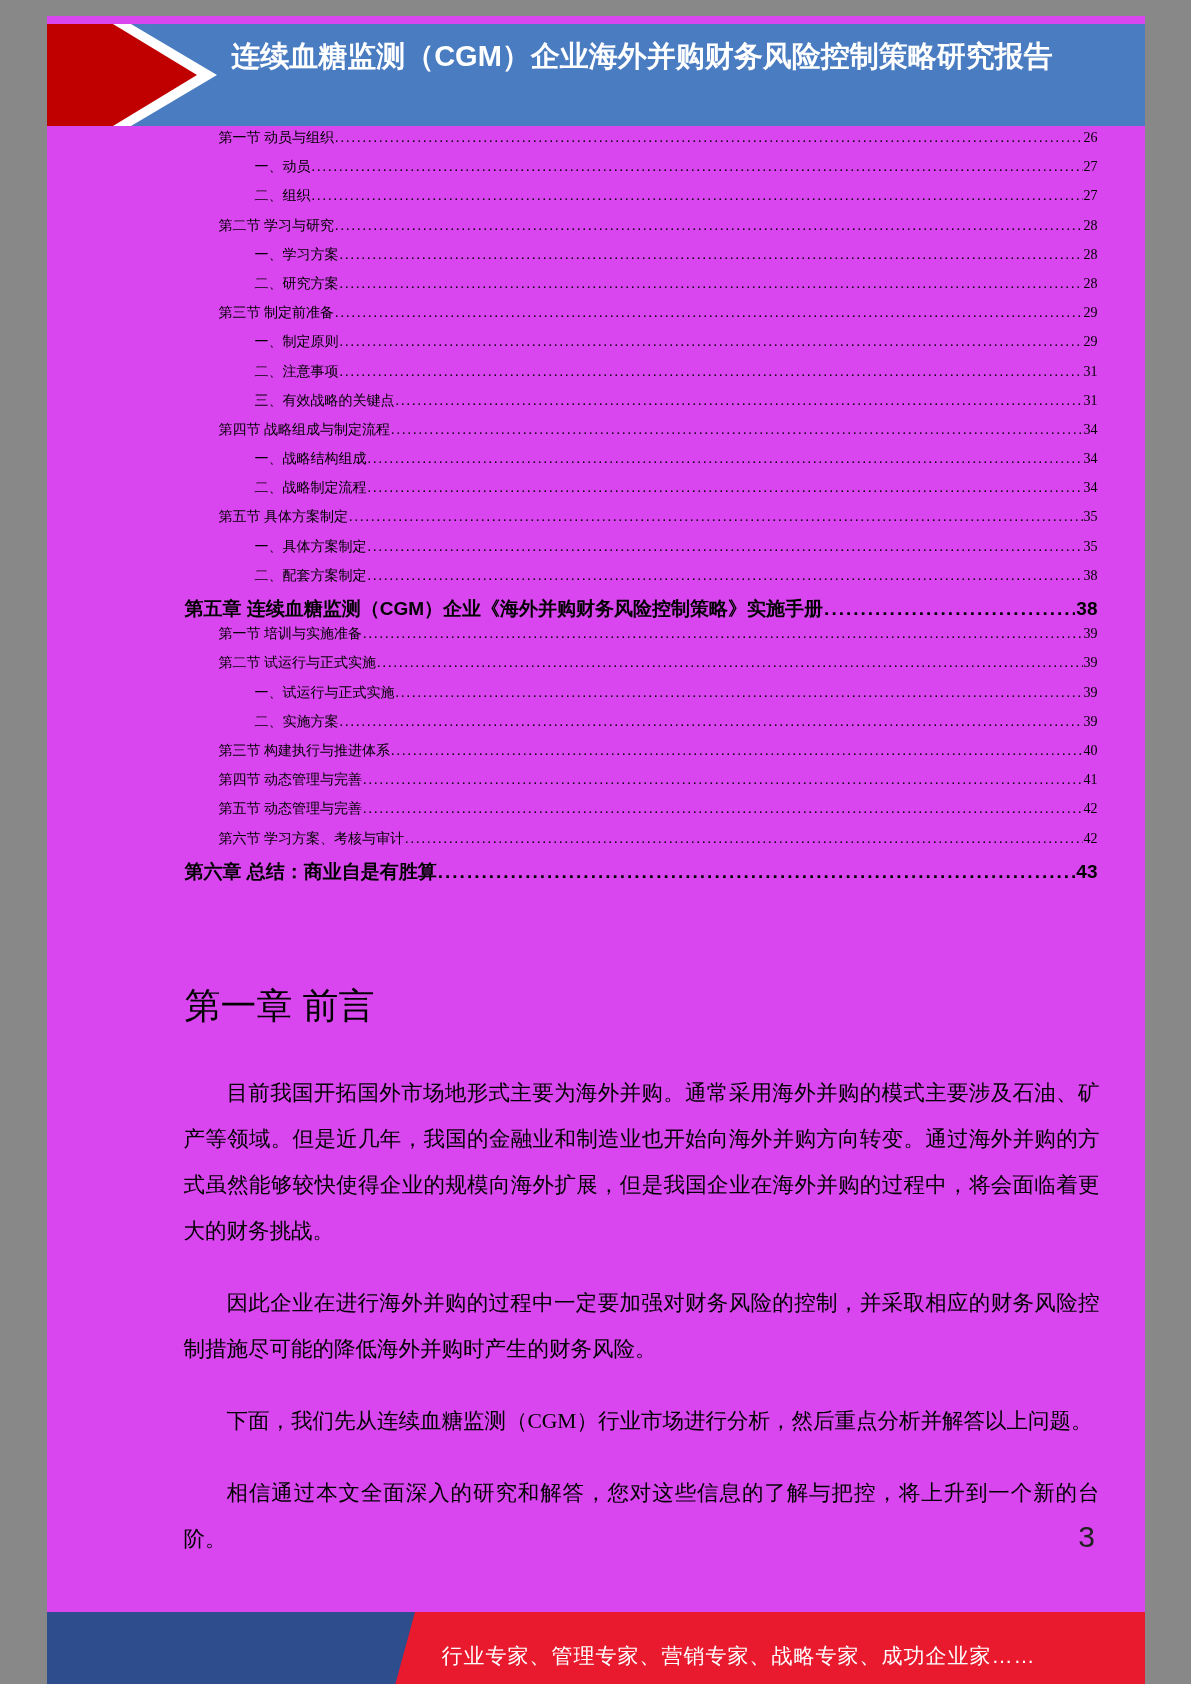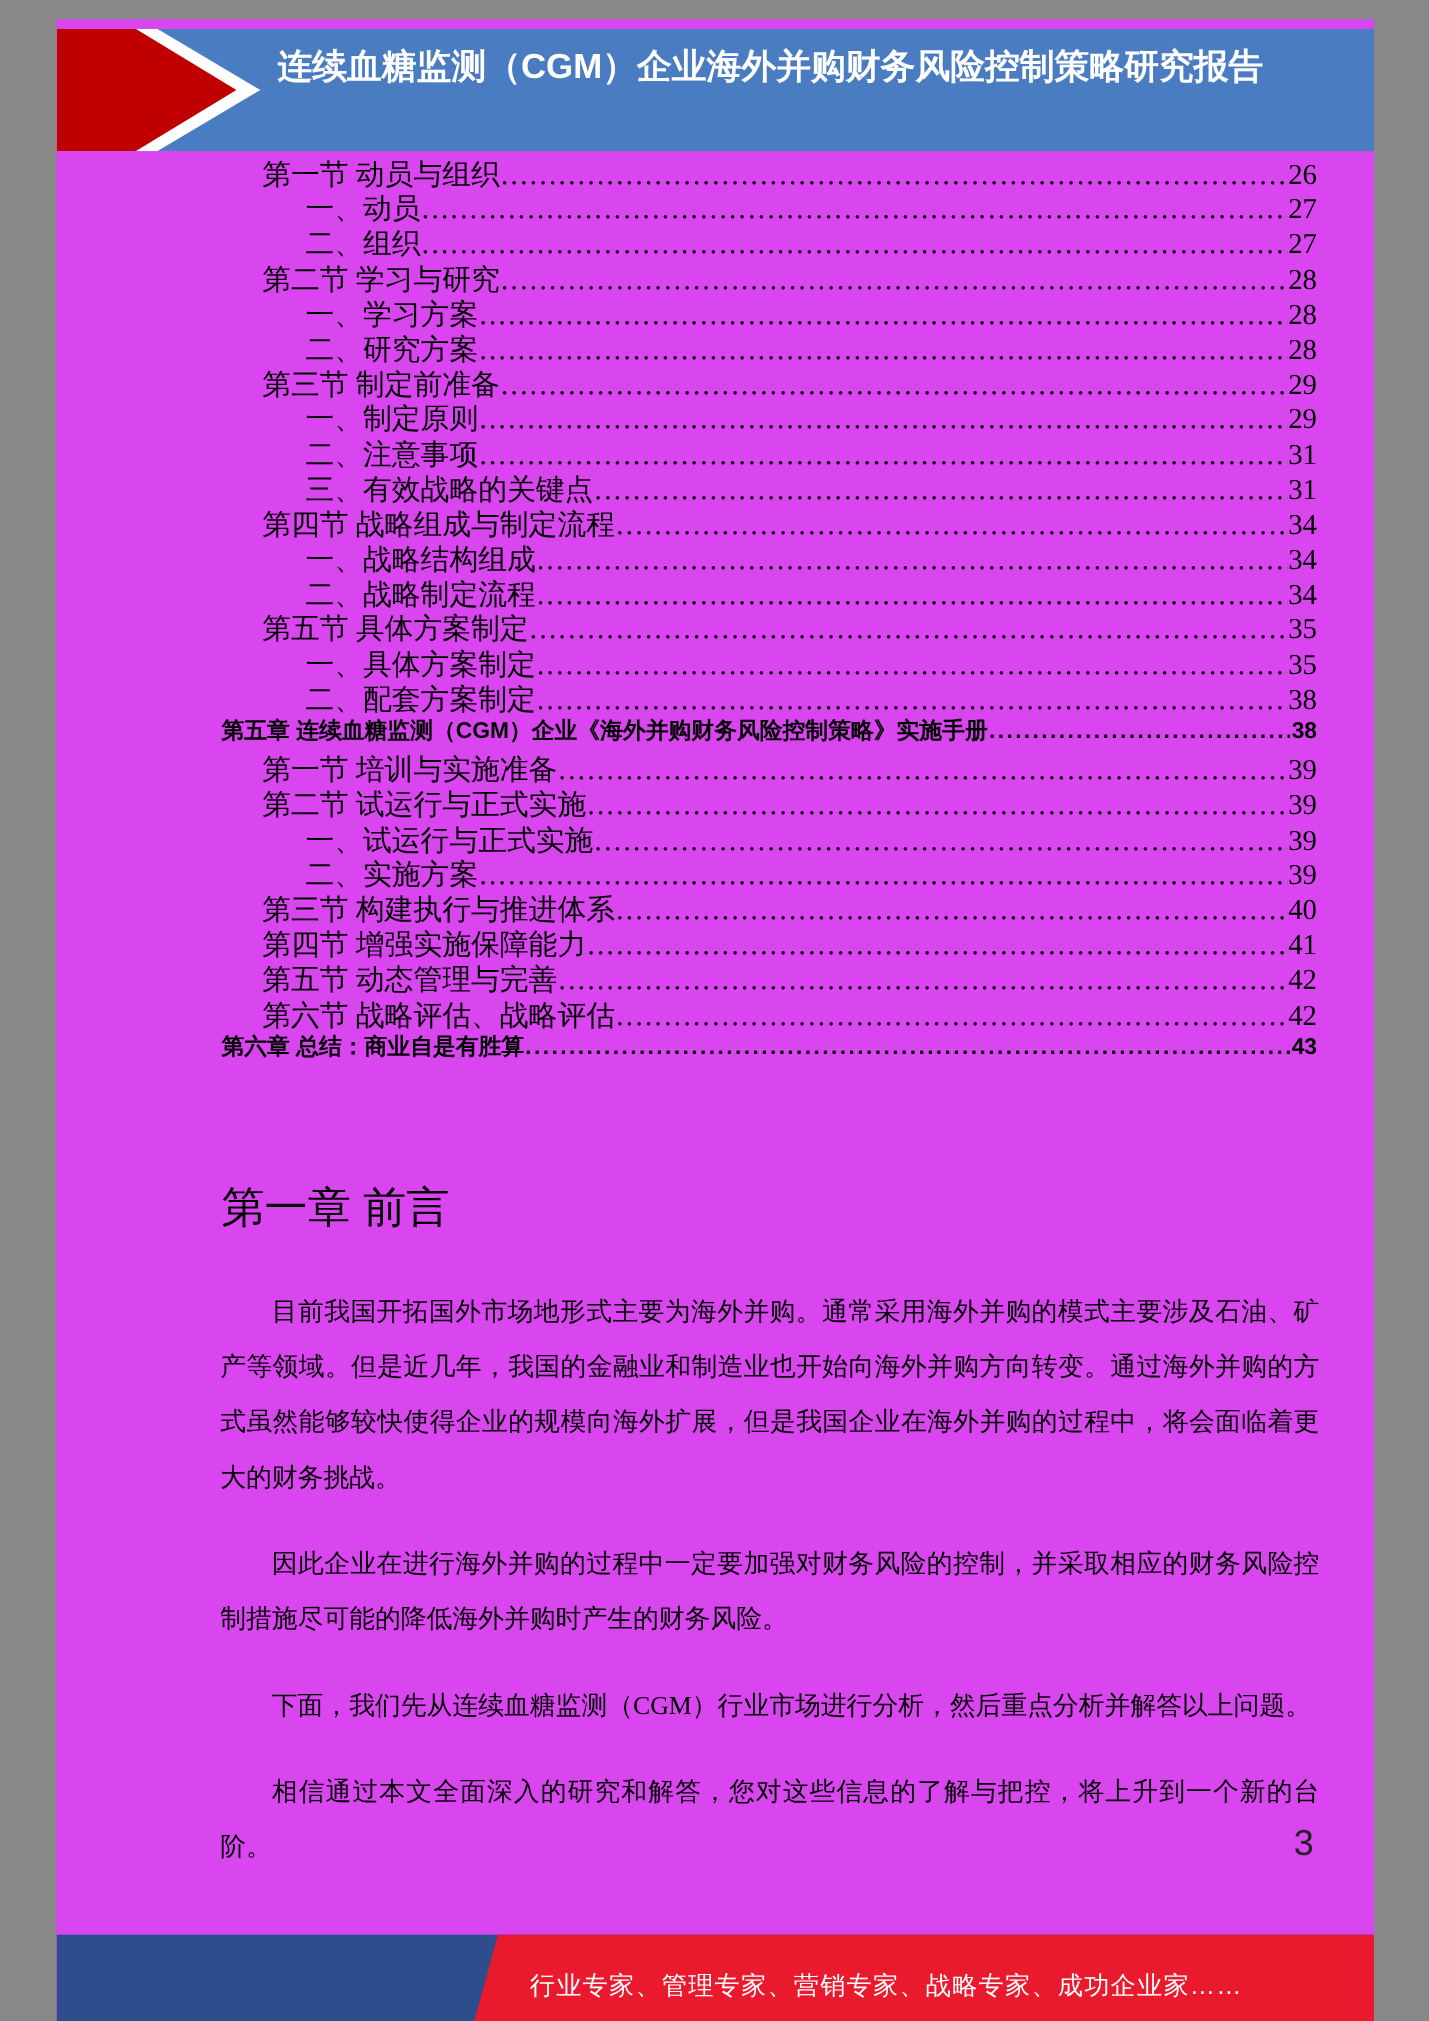--- a/index.html
+++ b/index.html
@@ -13,21 +13,21 @@
   .header-band { position:absolute; top:8px; left:0; width:1191px; height:102px; }
   .header-band svg { position:absolute; top:0; left:0; display:block; }
   .header-title {
     position:absolute; top:6px; left:0; right:0; margin:0 auto; width:840px;
     text-align:center; color:#ffffff; font-family:"Liberation Sans", sans-serif;
     font-weight:bold; font-size:29px; line-height:40px; padding-top:6px;
   }
 
   
   .toc { position:absolute; left:138px; top:113px; width:913px; }
-  .toc-row { display:flex; align-items:baseline; height:29.2px; font-size:24px; }
+  .toc-row { display:flex; align-items:baseline; height:29.2px; font-size:14px; }
   .toc-row.lvl1 { padding-left:34px; }
   .toc-row.lvl2 { padding-left:70px; }
   .toc-row.bold { font-weight:bold; font-family:"Liberation Sans", sans-serif; font-size:19px; }
   .toc-label { white-space:nowrap; }
   .toc-dots { flex:1; overflow:hidden; white-space:nowrap; letter-spacing:2px; margin:0 1px; }
   .toc-page { white-space:nowrap; }
 
   
   .chapter-heading {
     position:absolute; left:138px; top:966px;
@@ -178,31 +178,31 @@
         <span class="toc-label">二、实施方案</span>
         <span class="toc-dots">........................................................................................................................................................................................................</span>
         <span class="toc-page">39</span>
       </div>
       <div class="toc-row lvl1">
         <span class="toc-label">第三节 构建执行与推进体系</span>
         <span class="toc-dots">........................................................................................................................................................................................................</span>
         <span class="toc-page">40</span>
       </div>
       <div class="toc-row lvl1">
-        <span class="toc-label">第四节 增强实施保障能力</span>
+        <span class="toc-label">第四节 动态管理与完善</span>
         <span class="toc-dots">........................................................................................................................................................................................................</span>
         <span class="toc-page">41</span>
       </div>
       <div class="toc-row lvl1">
         <span class="toc-label">第五节 动态管理与完善</span>
         <span class="toc-dots">........................................................................................................................................................................................................</span>
         <span class="toc-page">42</span>
       </div>
       <div class="toc-row lvl1">
-        <span class="toc-label">第六节 战略评估、战略评估</span>
+        <span class="toc-label">第六节 学习方案、考核与审计</span>
         <span class="toc-dots">........................................................................................................................................................................................................</span>
         <span class="toc-page">42</span>
       </div>
       <div class="toc-row lvl0 bold">
         <span class="toc-label">第六章 总结：商业自是有胜算</span>
         <span class="toc-dots">........................................................................................................................................................................................................</span>
         <span class="toc-page">43</span>
       </div>
     </div>
 

